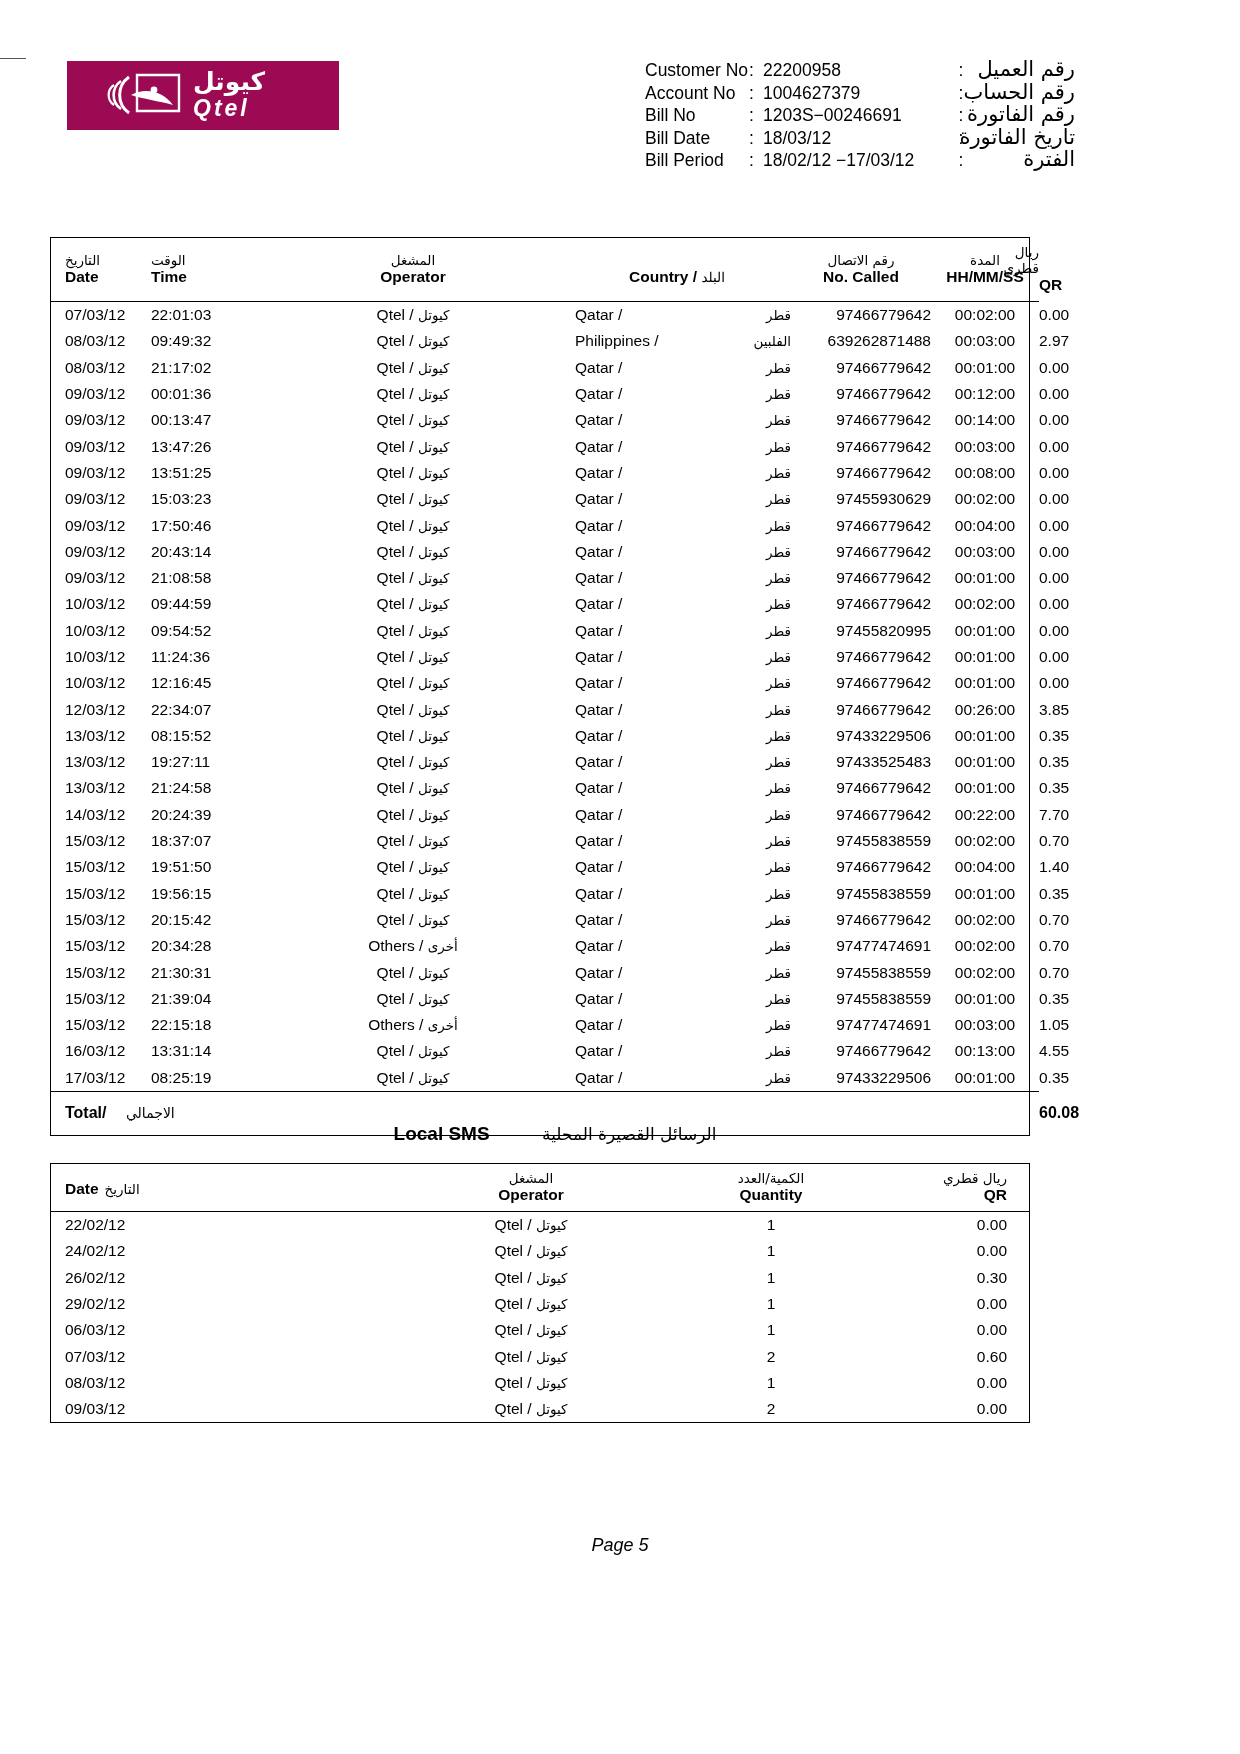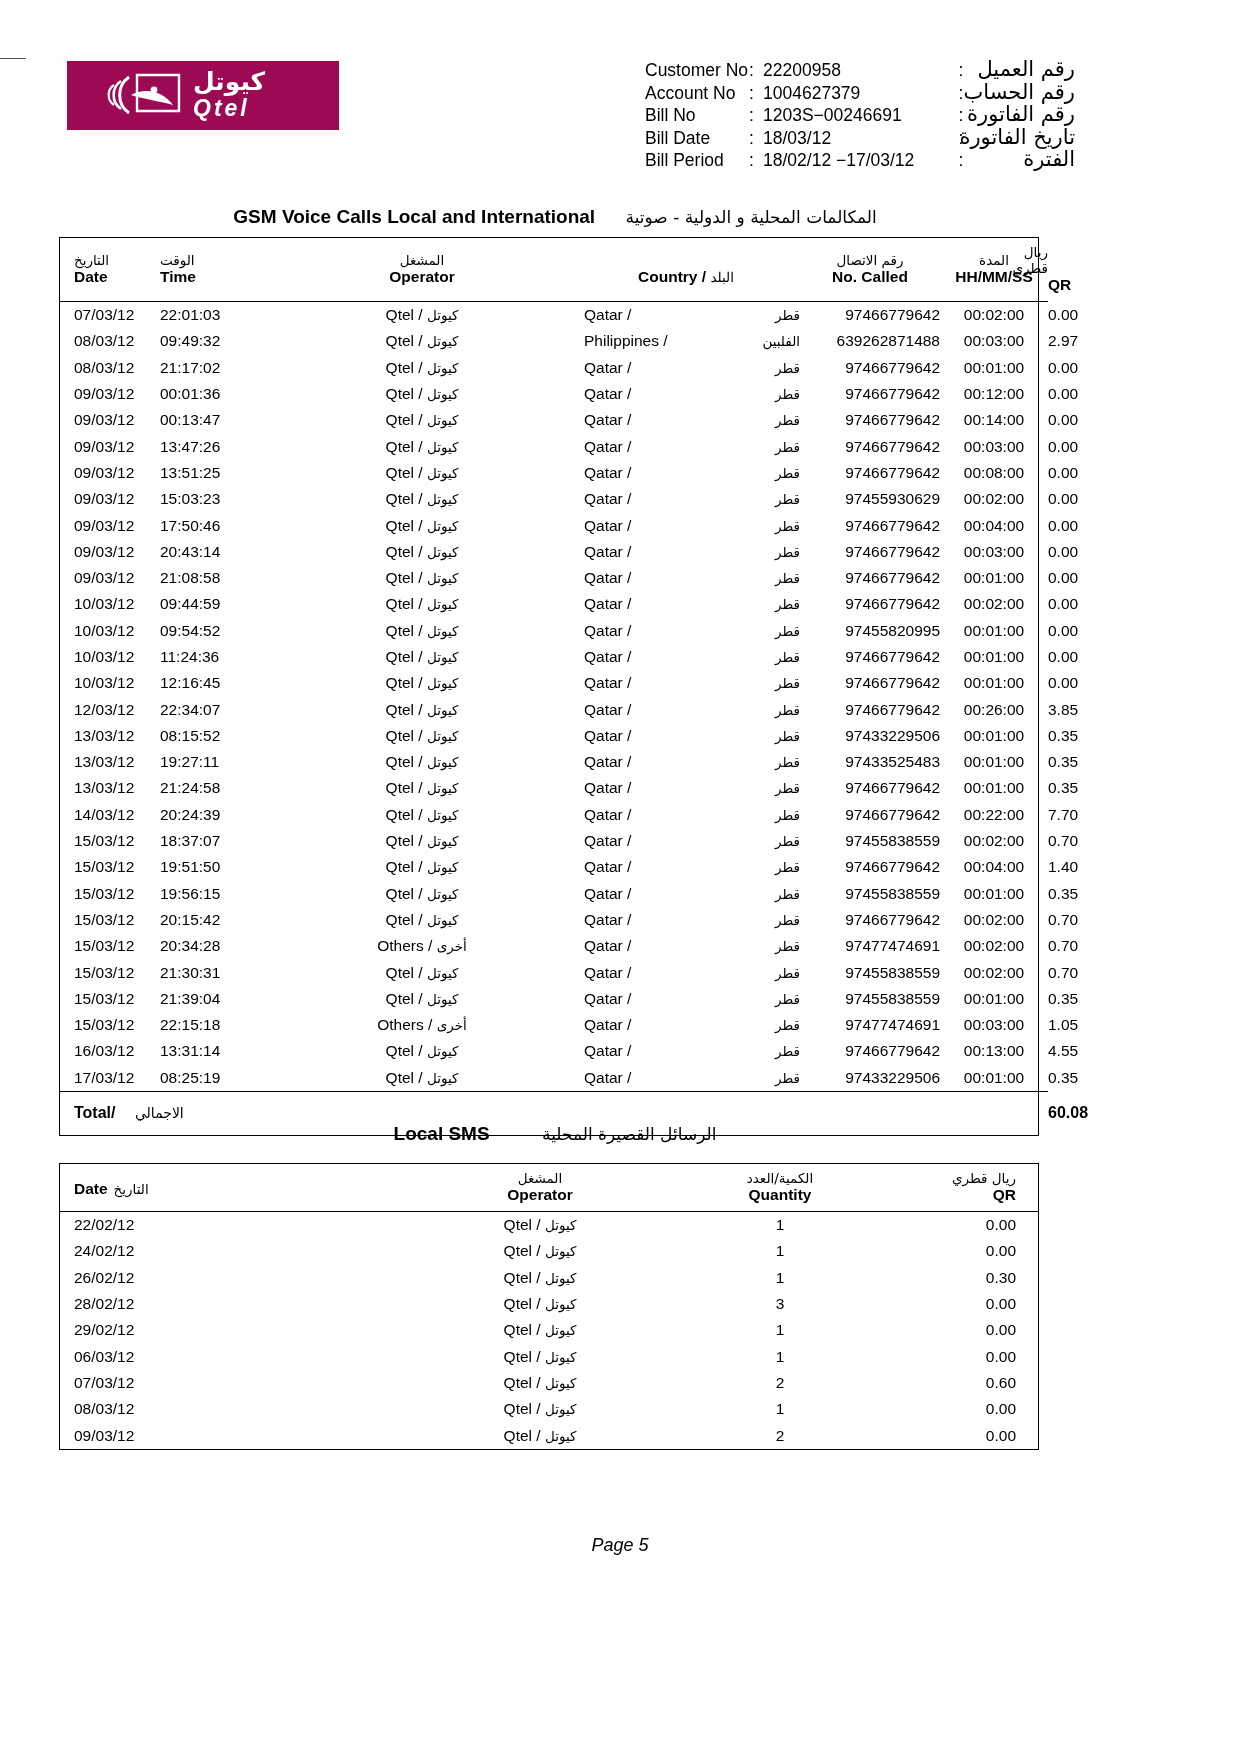--- a/index.html
+++ b/index.html
@@ -142,21 +142,21 @@
     direction: rtl;
     margin-left: 26px;
   }
   #voice-title { top: 206px; }
   #sms-title { top: 1123px; }
   #sms-title .en { margin-right: 22px; }
 
   
   .tbl-wrap {
     position: absolute;
-    left: 59px;
+    left: 50px;
     width: 980px;
     border: 1px solid #000;
     box-sizing: border-box;
   }
   #voice-table { top: 237px; }
   #sms-table { top: 1163px; }
 
   table {
     border-collapse: collapse;
     width: 100%;
@@ -335,24 +335,20 @@
       <div class="meta-row">
         <span class="meta-label">Bill Period</span>
         <span class="meta-colon">:</span>
         <span class="meta-value">18/02/12 −17/03/12</span>
         <span class="meta-colon2">:</span>
         <span class="meta-ar">الفترة</span>
       </div>
     </div>
   </div>
 
-  <div class="section-title" id="voice-title">
-    <span class="en">GSM Voice Calls Local and International</span>
-    <span class="ar">المكالمات المحلية و الدولية - صوتية</span>
-  </div>
 
   <div class="tbl-wrap" id="voice-table">
     <table>
       <colgroup>
         <col style="width:100px">
           <col style="width:112px">
           <col style="width:300px">
         <col style="width:170px">
           <col style="width:58px">
           <col style="width:140px">
@@ -758,26 +754,20 @@
             <td class="s-qty">1</td>
             <td class="s-qr">0.00</td>
           </tr>
           <tr>
             <td class="s-date">26/02/12</td>
             <td class="s-op"><span class="op-cell"><span class="op-en">Qtel</span> / <span class="op-ar">كيوتل</span></span></td>
             <td class="s-qty">1</td>
             <td class="s-qr">0.30</td>
           </tr>
           <tr>
-            <td class="s-date">28/02/12</td>
-            <td class="s-op"><span class="op-cell"><span class="op-en">Qtel</span> / <span class="op-ar">كيوتل</span></span></td>
-            <td class="s-qty">3</td>
-            <td class="s-qr">0.00</td>
-          </tr>
-          <tr>
             <td class="s-date">29/02/12</td>
             <td class="s-op"><span class="op-cell"><span class="op-en">Qtel</span> / <span class="op-ar">كيوتل</span></span></td>
             <td class="s-qty">1</td>
             <td class="s-qr">0.00</td>
           </tr>
           <tr>
             <td class="s-date">06/03/12</td>
             <td class="s-op"><span class="op-cell"><span class="op-en">Qtel</span> / <span class="op-ar">كيوتل</span></span></td>
             <td class="s-qty">1</td>
             <td class="s-qr">0.00</td>

